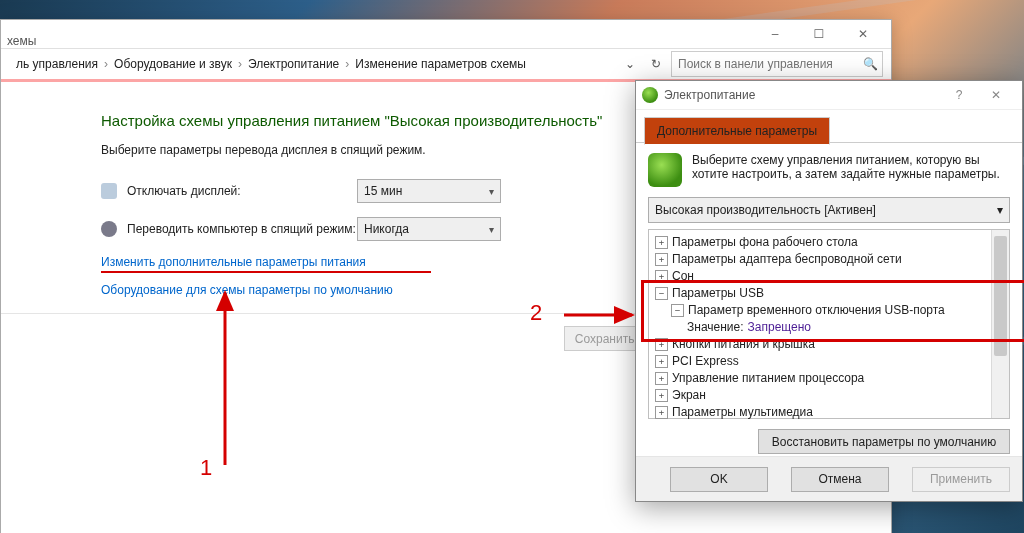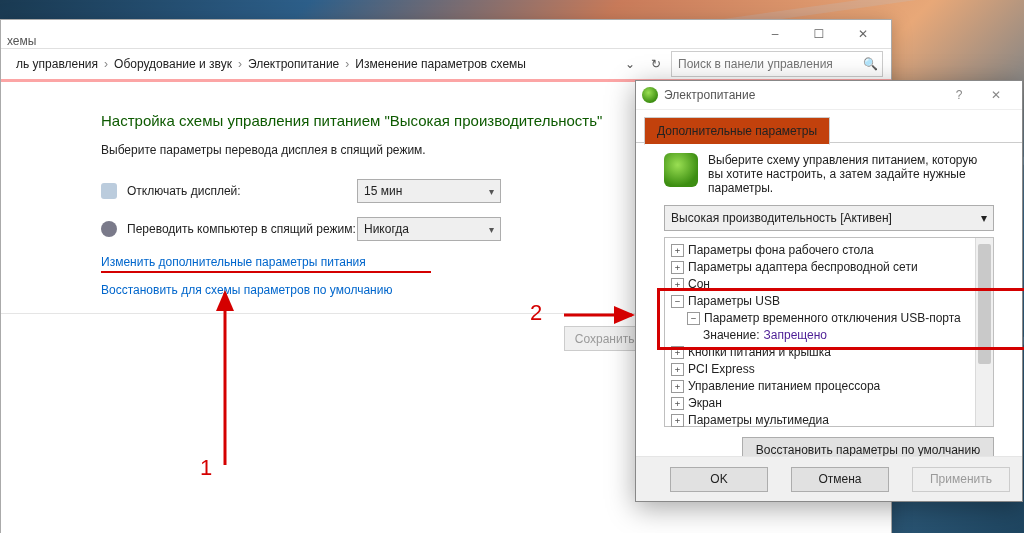--- a/index.html
+++ b/index.html
@@ -34,21 +34,21 @@
   .btn{min-width:120px;height:23px;border:1px solid #adadad;background:#e1e1e1;display:flex;align-items:center;justify-content:center;padding:0 10px}
   .btn.disabled{color:#9a9a9a;border-color:#ccc;background:#efefef}
   .dialog{position:absolute;left:635px;top:80px;width:386px;height:420px;background:#fff;border:1px solid #888;box-shadow:0 6px 26px rgba(0,0,0,.35)}
   .dlg-titlebar{height:28px;display:flex;align-items:center;padding:0 6px;background:#fff;border-bottom:1px solid #eee}
   .dlg-titlebar .t-icon{width:16px;height:16px;margin-right:6px;background:radial-gradient(circle at 40% 35%,#9adf53,#3d8e12 70%);border-radius:50%}
   .dlg-titlebar .t-text{flex:1;color:#555}
   .dlg-titlebar .help{width:34px;text-align:center;color:#888}
   .dlg-titlebar .close{width:40px;text-align:center;color:#888}
   .tabstrip{height:26px;padding:6px 8px 0 8px;border-bottom:1px solid #ccc;background:#fff}
   .tab{display:inline-block;height:26px;line-height:26px;padding:0 12px;border:1px solid #ccc;border-bottom:1px solid #fff;background:#c2410c;position:relative;top:1px}
-  .dlg-body{padding:10px 28px}
+  .dlg-body{padding:10px 12px}
   .dlg-desc{display:flex;gap:10px;margin-bottom:10px}
   .dlg-desc .big-icon{width:34px;height:34px;flex:0 0 34px;background:radial-gradient(circle at 40% 35%,#9adf53,#3d8e12 70%);border-radius:6px}
   .plan-combo{display:flex;align-items:center;justify-content:space-between;height:24px;border:1px solid #adadad;background:#efefef;padding:0 6px;margin-bottom:6px}
   .tree-pane{position:relative;border:1px solid #bfbfbf;height:188px;background:#fff}
   .tree-scroll{position:absolute;right:0;top:0;width:17px;height:100%;background:#f0f0f0;border-left:1px solid #dadada}
   .tree-thumb{position:absolute;right:2px;top:6px;width:13px;height:120px;background:#c9c9c9;border-radius:2px}
   .tree{padding:4px 0 4px 6px;font-size:12px;line-height:17px;overflow:hidden}
   .tree-row{display:flex;align-items:center;white-space:nowrap}
   .tw{width:11px;height:11px;border:1px solid #999;display:inline-flex;align-items:center;justify-content:center;font-size:9px;line-height:9px;color:#555;margin-right:4px;font-family:monospace}
   .indent1{padding-left:16px}
@@ -112,21 +112,21 @@
       <div class="form-row">
         <span class="icon moon"></span>
         <label>Переводить компьютер в спящий режим:</label>
         <div class="combo">
           <span>Никогда</span>
           <span class="arrow">▾</span>
         </div>
       </div>
 
       <a class="link red-underline">Изменить дополнительные параметры питания</a>
-      <a class="link">Восстановить для схемы параметров по умолчанию</a>
+      <a class="link">Оборудование для схемы параметры по умолчанию</a>
     </div>
 
     <div class="btn-row">
       <div class="btn disabled">Сохранить изменения</div>
       <div class="btn">Отмена</div>
     </div>
   </div>
 </div>
 
 <div class="dialog">

